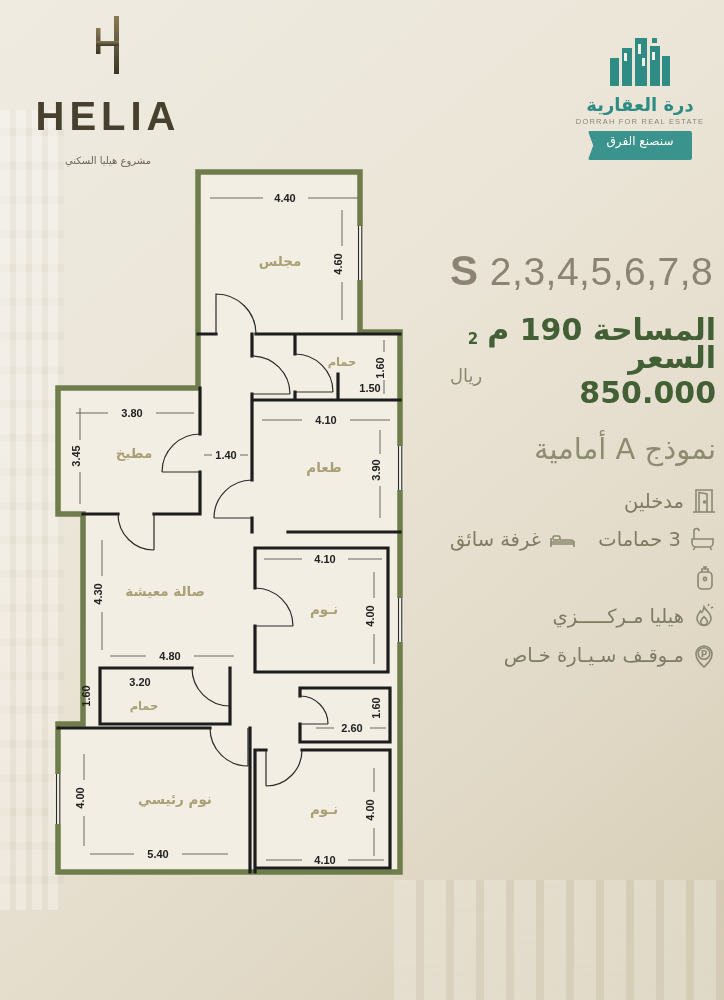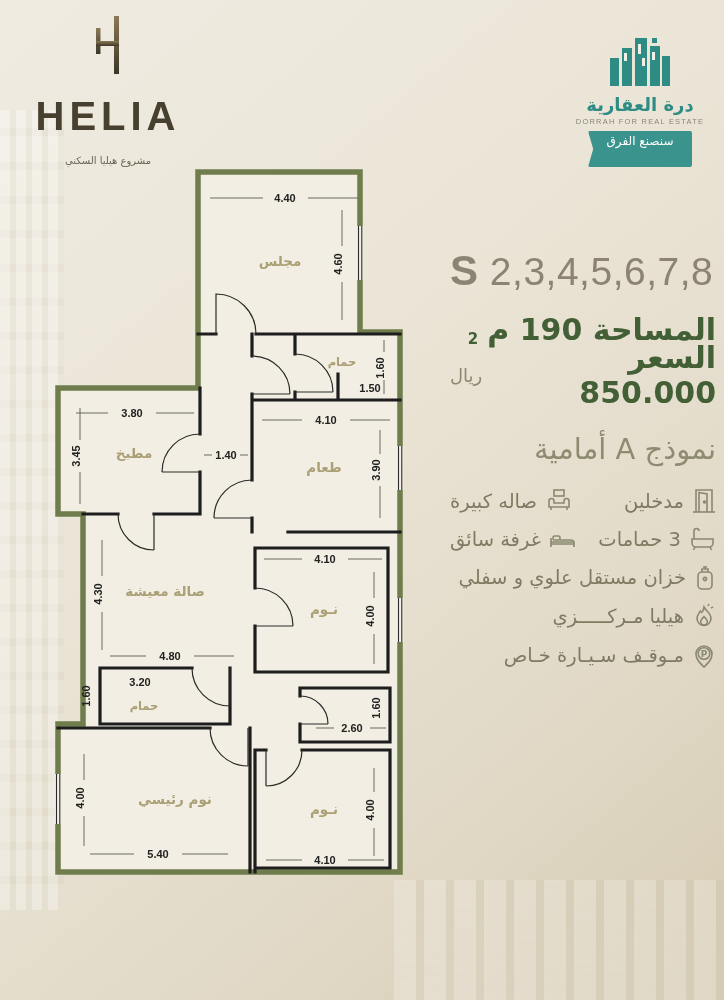--- a/index.html
+++ b/index.html
@@ -20,21 +20,21 @@
   .helia .mono{display:block;margin:0 auto;}
   .helia .word{font-family:"Liberation Sans",sans-serif;font-size:40px;letter-spacing:5px;
     color:#48402f;font-weight:700;margin-top:18px;}
   .helia .tag{font-size:10px;color:#6d6556;margin-top:16px;direction:rtl;}
 
   
   .dorrah{position:absolute;right:16px;top:36px;width:136px;text-align:center;}
   .dorrah .name-ar{font-size:18px;font-weight:bold;color:#2f8c85;direction:rtl;margin-top:2px;}
   .dorrah .name-en{font-family:"Liberation Sans",sans-serif;font-size:7.5px;letter-spacing:1.2px;
     color:#8a857b;margin-top:2px;}
-  .dorrah .ribbon{margin:5px auto 0;width:104px;padding:3px 0 19px;background:#3a948d;color:#fff;
+  .dorrah .ribbon{margin:5px auto 0;width:104px;padding:3px 0 12px;background:#3a948d;color:#fff;
     font-size:12px;direction:rtl;clip-path:polygon(0 0,100% 0,100% 100%,0 100%,5% 50%);
     border-radius:2px;}
 
   
   .panel{position:absolute;right:8px;top:222px;width:266px;}
   .series{direction:ltr;color:#8d8372;font-family:"Liberation Sans",sans-serif;
     font-size:39px;letter-spacing:.5px;line-height:1.1;margin-top:26px;}
   .series .s{font-weight:800;font-size:42px;}
   .specs{margin-top:12px;}
   .spec{direction:rtl;display:flex;align-items:center;justify-content:flex-start;gap:9px;
@@ -129,28 +129,20 @@
       <div class="frow double">
         <div class="fitem">
           <svg width="24" height="26" viewBox="0 0 24 26" fill="none" stroke="#8a8970" stroke-width="1.6">
             <path d="M4 24V2h16v22"></path>
               <path d="M7 24V4.5l8 1.5v18"></path>
               <circle cx="12.5" cy="14" r="1" fill="#8a8970"></circle>
             <path d="M1 24h22"></path>
           </svg>
           <span>مدخلين</span>
         </div>
-        <div class="fitem">
-          <svg width="28" height="26" viewBox="0 0 28 26" fill="none" stroke="#8a8970" stroke-width="1.6">
-            <rect x="9" y="2" width="10" height="6"></rect>
-            <path d="M4 19v-6a2.5 2.5 0 015 0v2h10v-2a2.5 2.5 0 015 0v6H4z"></path>
-            <path d="M6 19v3M22 19v3"></path>
-          </svg>
-          <span>صاله كبيرة</span>
-        </div>
       </div>
       <div class="frow double">
         <div class="fitem">
           <svg width="27" height="26" viewBox="0 0 27 26" fill="none" stroke="#8a8970" stroke-width="1.6">
             <path d="M3 13h21v4a4 4 0 01-4 4H7a4 4 0 01-4-4v-4z"></path>
             <path d="M5 13V5a2.5 2.5 0 015 0"></path>
               <path d="M6 21l-1.5 3M21 21l1.5 3"></path>
           </svg>
           <span>3 حمامات</span>
         </div>
@@ -163,21 +155,20 @@
           <span>غرفة سائق</span>
         </div>
       </div>
       <div class="frow">
         <div class="fitem">
           <svg width="22" height="27" viewBox="0 0 22 27" fill="none" stroke="#8a8970" stroke-width="1.6">
             <rect x="4" y="8" width="14" height="17" rx="4"></rect>
             <path d="M8 8V5h6v3M9 3h4M11 3v2"></path>
               <circle cx="11" cy="15" r="1.6"></circle>
           </svg>
-          <span>خزان مستقل علوي و سفلي</span>
         </div>
       </div>
       <div class="frow">
         <div class="fitem">
           <svg width="24" height="27" viewBox="0 0 24 27" fill="none" stroke="#8a8970" stroke-width="1.6">
             <path d="M12 4c2.5 4.5 7 6.5 7 11.5a7 7 0 01-14 0c0-3 1.8-5.2 3.2-7.4 1 1.8 2.3 2.6 3.8-4.1z"></path>
             <path d="M12 22a3.4 3.4 0 003.4-3.4c0-2-1.7-3.2-3.4-5-1.7 1.8-3.4 3-3.4 5A3.4 3.4 0 0012 22z"></path>
             <path d="M16 3l1-2M19 5l2-1"></path>
           </svg>
           <span>هيليا مـركـــــزي</span>

